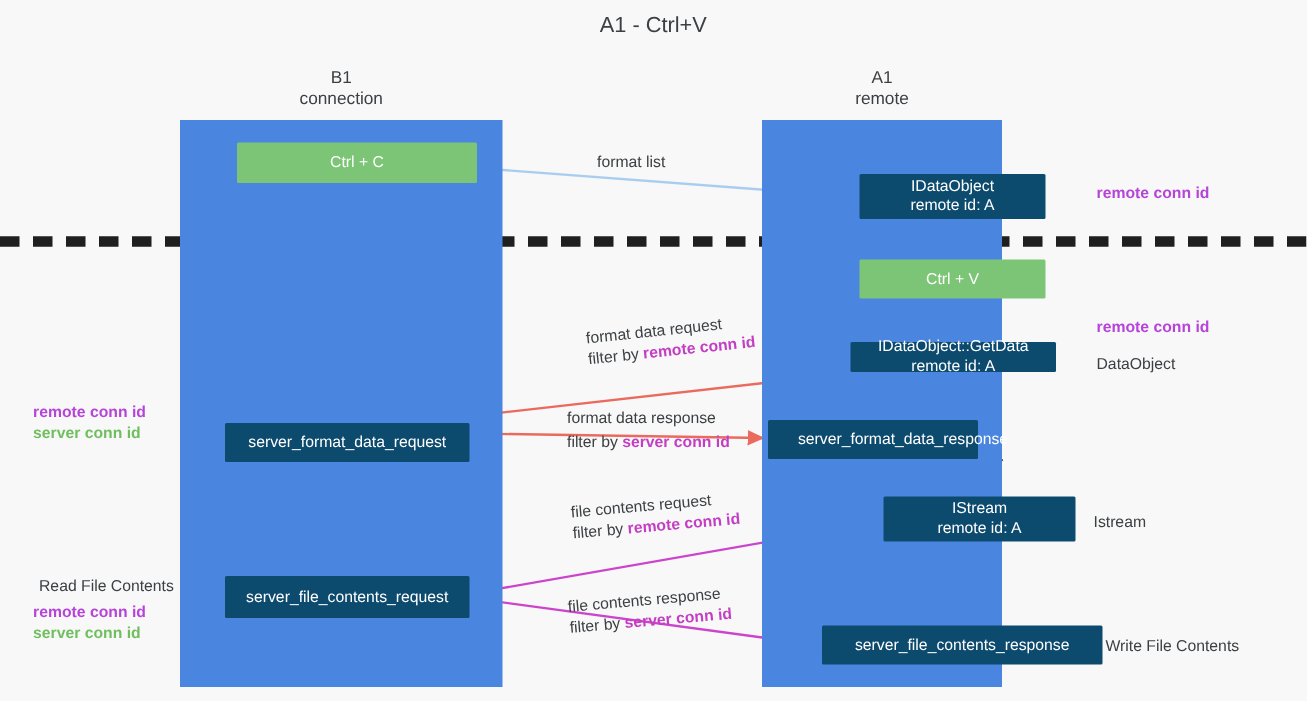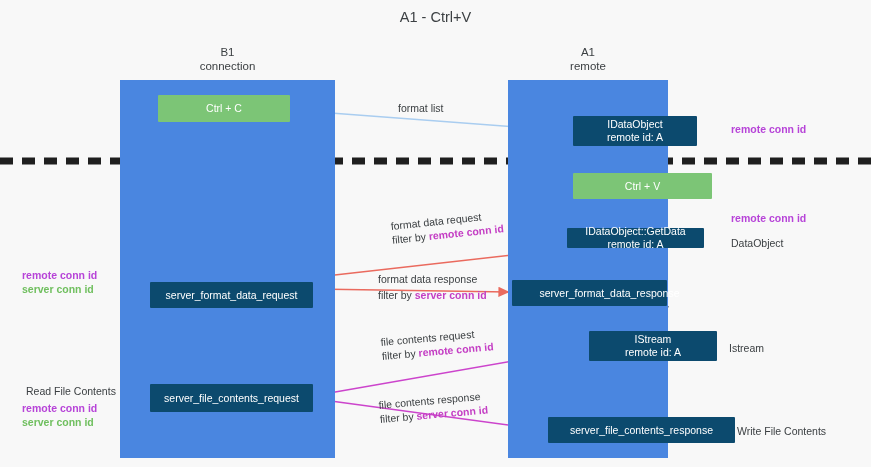--- a/index.html
+++ b/index.html
@@ -66,26 +66,26 @@
     color: #ffffff;
     font-size: 10.5px;
     line-height: 13px;
     text-align: center;
     border-radius: 1px;
   }
   .node.green  { background: #7cc576; }
   .node.orange { background: #0c4a6e; }
   .node span { display: block; white-space: nowrap; }
 
-  #node-ctrl-c      { left: 158px; top: 95px;  width: 132px; height: 27px; }
+  #node-ctrl-c      { left: 158px; top: 95px;  width: 160px; height: 27px; }
   #node-idataobject { left: 573px; top: 116px; width: 124px; height: 30px; }
-  #node-ctrl-v      { left: 573px; top: 173px; width: 139px; height: 26px; }
+  #node-ctrl-v      { left: 573px; top: 173px; width: 124px; height: 26px; }
   #node-getdata     { left: 567px; top: 228px; width: 137px; height: 20px; }
   #node-sfdreq      { left: 150px; top: 268px; width: 163px; height: 26px; margin-top: 14px; }
-  #node-sfdresp     { left: 512px; top: 280px; width: 155px; height: 26px; padding-left: 40px; }
+  #node-sfdresp     { left: 512px; top: 280px; width: 140px; height: 26px; padding-left: 40px; }
   #node-istream     { left: 589px; top: 331px; width: 128px; height: 30px; }
   #node-sfcreq      { left: 150px; top: 384px; width: 163px; height: 28px; }
   #node-sfcresp     { left: 548px; top: 417px; width: 187px; height: 26px; }
 
   
   .edge-label {
     position: absolute;
     font-size: 10.5px;
     line-height: 14px;
     color: #3c4043;

